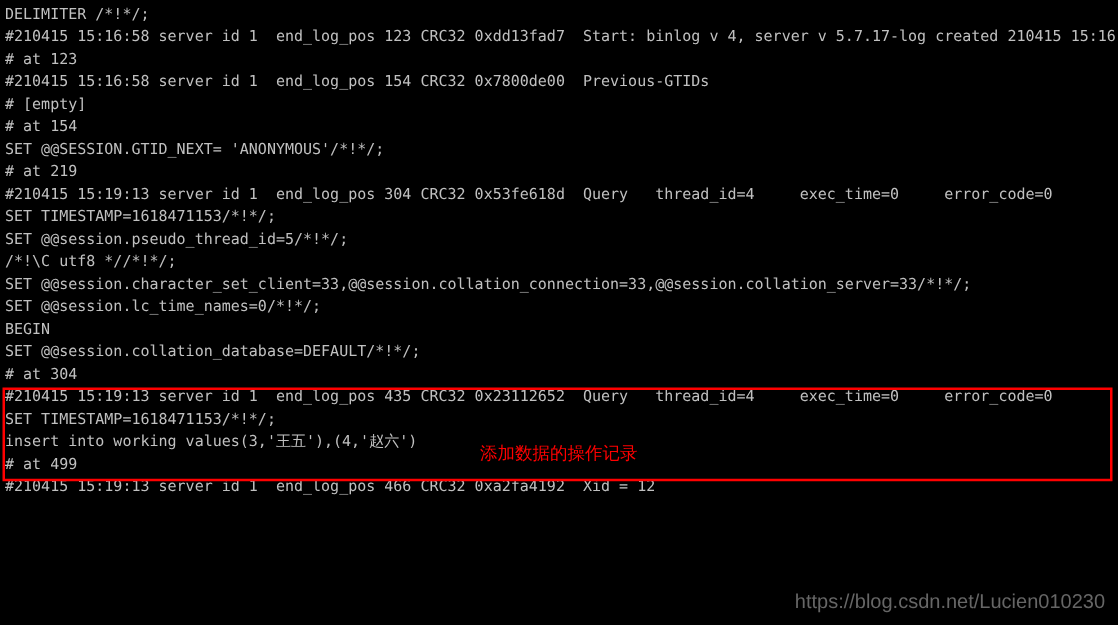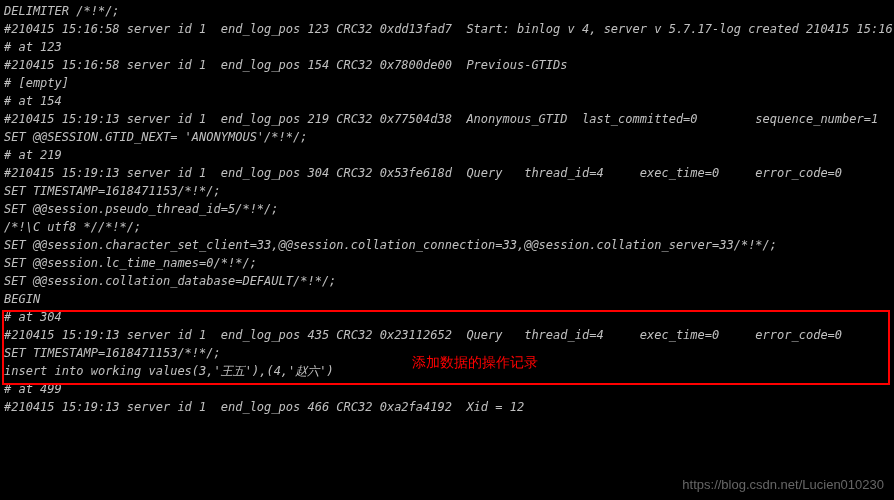--- a/index.html
+++ b/index.html
@@ -15,69 +15,67 @@
       line-height: 1.5;
       width: 894px;
       height: 500px;
       overflow: hidden;
       position: relative;
       padding: 2px 4px;
     }
     .line {
       white-space: pre;
       color: #c0c0c0;
-      font-style: italic;
     }
     .highlight-box {
       border: 2px solid #ff0000;
       position: absolute;
       pointer-events: none;
     }
     .annotation {
       color: #ff0000;
       position: absolute;
       font-size: 14px;
       font-family: 'SimSun', 'Microsoft YaHei', sans-serif;
     }
     .watermark {
       position: absolute;
       bottom: 6px;
       right: 10px;
       color: #666;
-      font-size: 13px;
+      font-size: 16px;
       font-family: Arial, sans-serif;
     }
   </style>
 </head>
 <body>
 
 <div>
   <div class="line">DELIMITER /*!*/;</div>
   <div class="line">#210415 15:16:58 server id 1  end_log_pos 123 CRC32 0xdd13fad7  Start: binlog v 4, server v 5.7.17-log created 210415 15:16:</div>
   <div class="line"># at 123</div>
   <div class="line">#210415 15:16:58 server id 1  end_log_pos 154 CRC32 0x7800de00  Previous-GTIDs</div>
   <div class="line"># [empty]</div>
   <div class="line"># at 154</div>
-  <div class="line">#210415 15:19:13 server id 1  end_log_pos 219 CRC32 0x77504d38  Anonymous_GTID  last_committed=0        sequence_number=1</div>
   <div class="line">SET @@SESSION.GTID_NEXT= 'ANONYMOUS'/*!*/;</div>
   <div class="line"># at 219</div>
   <div class="line">#210415 15:19:13 server id 1  end_log_pos 304 CRC32 0x53fe618d  Query   thread_id=4     exec_time=0     error_code=0</div>
   <div class="line">SET TIMESTAMP=1618471153/*!*/;</div>
   <div class="line">SET @@session.pseudo_thread_id=5/*!*/;</div>
   <div class="line">/*!\C utf8 *//*!*/;</div>
   <div class="line">SET @@session.character_set_client=33,@@session.collation_connection=33,@@session.collation_server=33/*!*/;</div>
   <div class="line">SET @@session.lc_time_names=0/*!*/;</div>
+  <div class="line">BEGIN</div>
   <div class="line">SET @@session.collation_database=DEFAULT/*!*/;</div>
-  <div class="line">BEGIN</div>
   <div class="line"># at 304</div>
   <div class="line">#210415 15:19:13 server id 1  end_log_pos 435 CRC32 0x23112652  Query   thread_id=4     exec_time=0     error_code=0</div>
   <div class="line">SET TIMESTAMP=1618471153/*!*/;</div>
   <div class="line">insert into working values(3,'王五'),(4,'赵六')</div>
   <div class="line"># at 499</div>
   <div class="line">#210415 15:19:13 server id 1  end_log_pos 466 CRC32 0xa2fa4192  Xid = 12</div>
 
 </div>
 
 <div class="highlight-box" id="highlight-box" style="top: 310px; left: 2px; width: 888px; height: 75px;"></div>
 
-<div class="annotation" id="annotation" style="top: 352px; left: 412px; text-align: right;">添加数据的操作记录</div>
+<div class="annotation" id="annotation" style="top: 352px; left: 384px; text-align: right;">添加数据的操作记录</div>
 
 <div class="watermark">https://blog.csdn.net/Lucien010230</div>
 
 </body></html>

